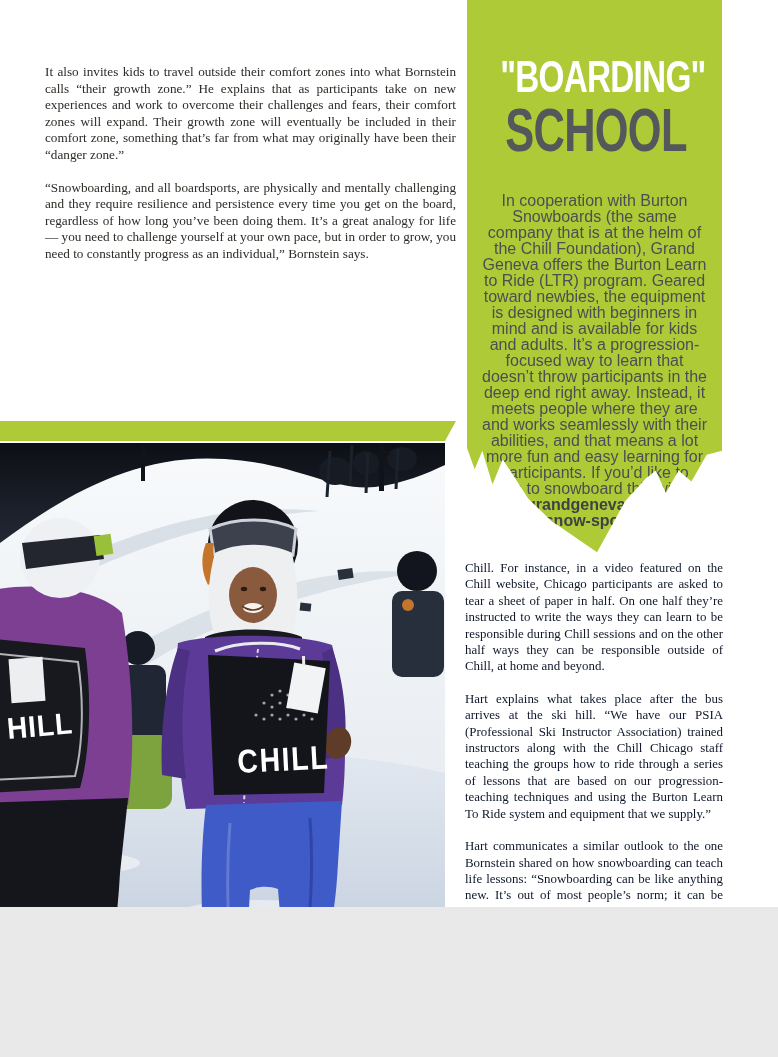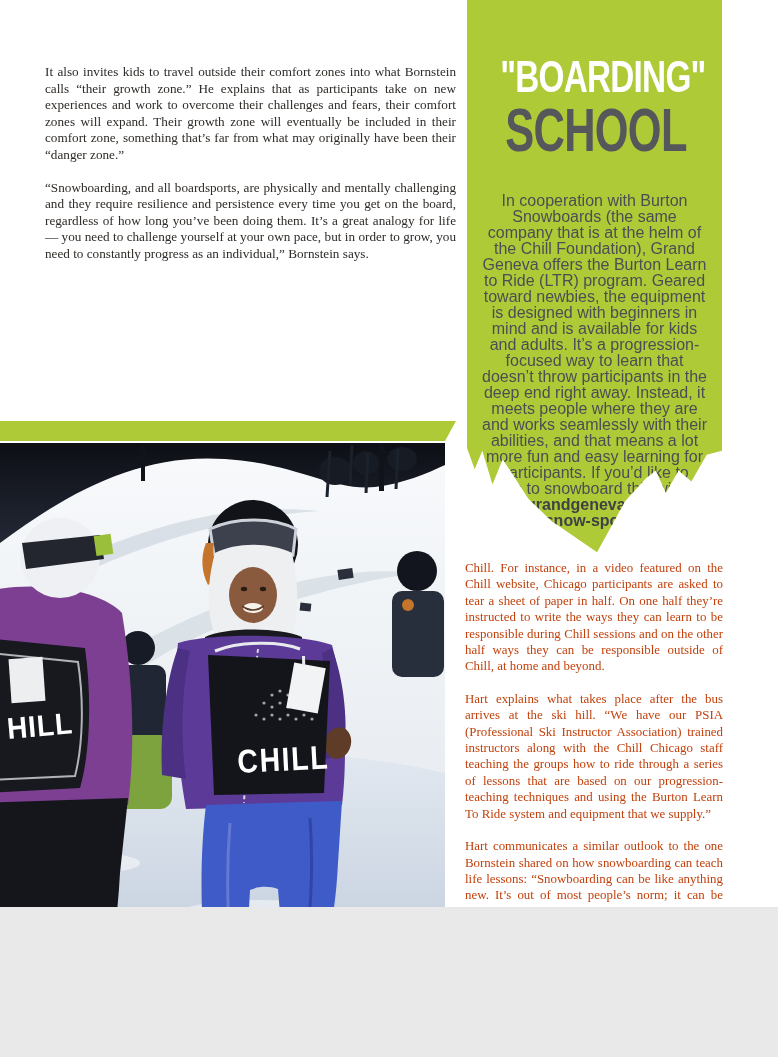--- a/index.html
+++ b/index.html
@@ -9,21 +9,21 @@
     font-family:"Liberation Serif", serif;
   }
 
   
   .left-col {
     position:absolute; left:45px; top:64px; width:411px;
     color:#2e2a26; font-size:13.2px; line-height:16.6px; text-align:justify;
   }
   .right-col {
     position:absolute; left:465px; top:560px; width:258px;
-    color:#c2410c; font-size:12.9px; line-height:16.4px; text-align:justify;
+    color:#0f172a; font-size:12.9px; line-height:16.4px; text-align:justify;
   }
   .left-col p, .right-col p { margin:0 0 16px 0; }
 
   
   .green-box {
     position:absolute; left:467px; top:0; width:255px; height:560px;
     background:#afca37;
     font-family:"Liberation Sans", sans-serif;
     clip-path:polygon(0 0, 100% 0,
       100% 80.5%, 94% 81.2%, 88% 86%, 83% 84%, 78% 88%, 74% 84%,

